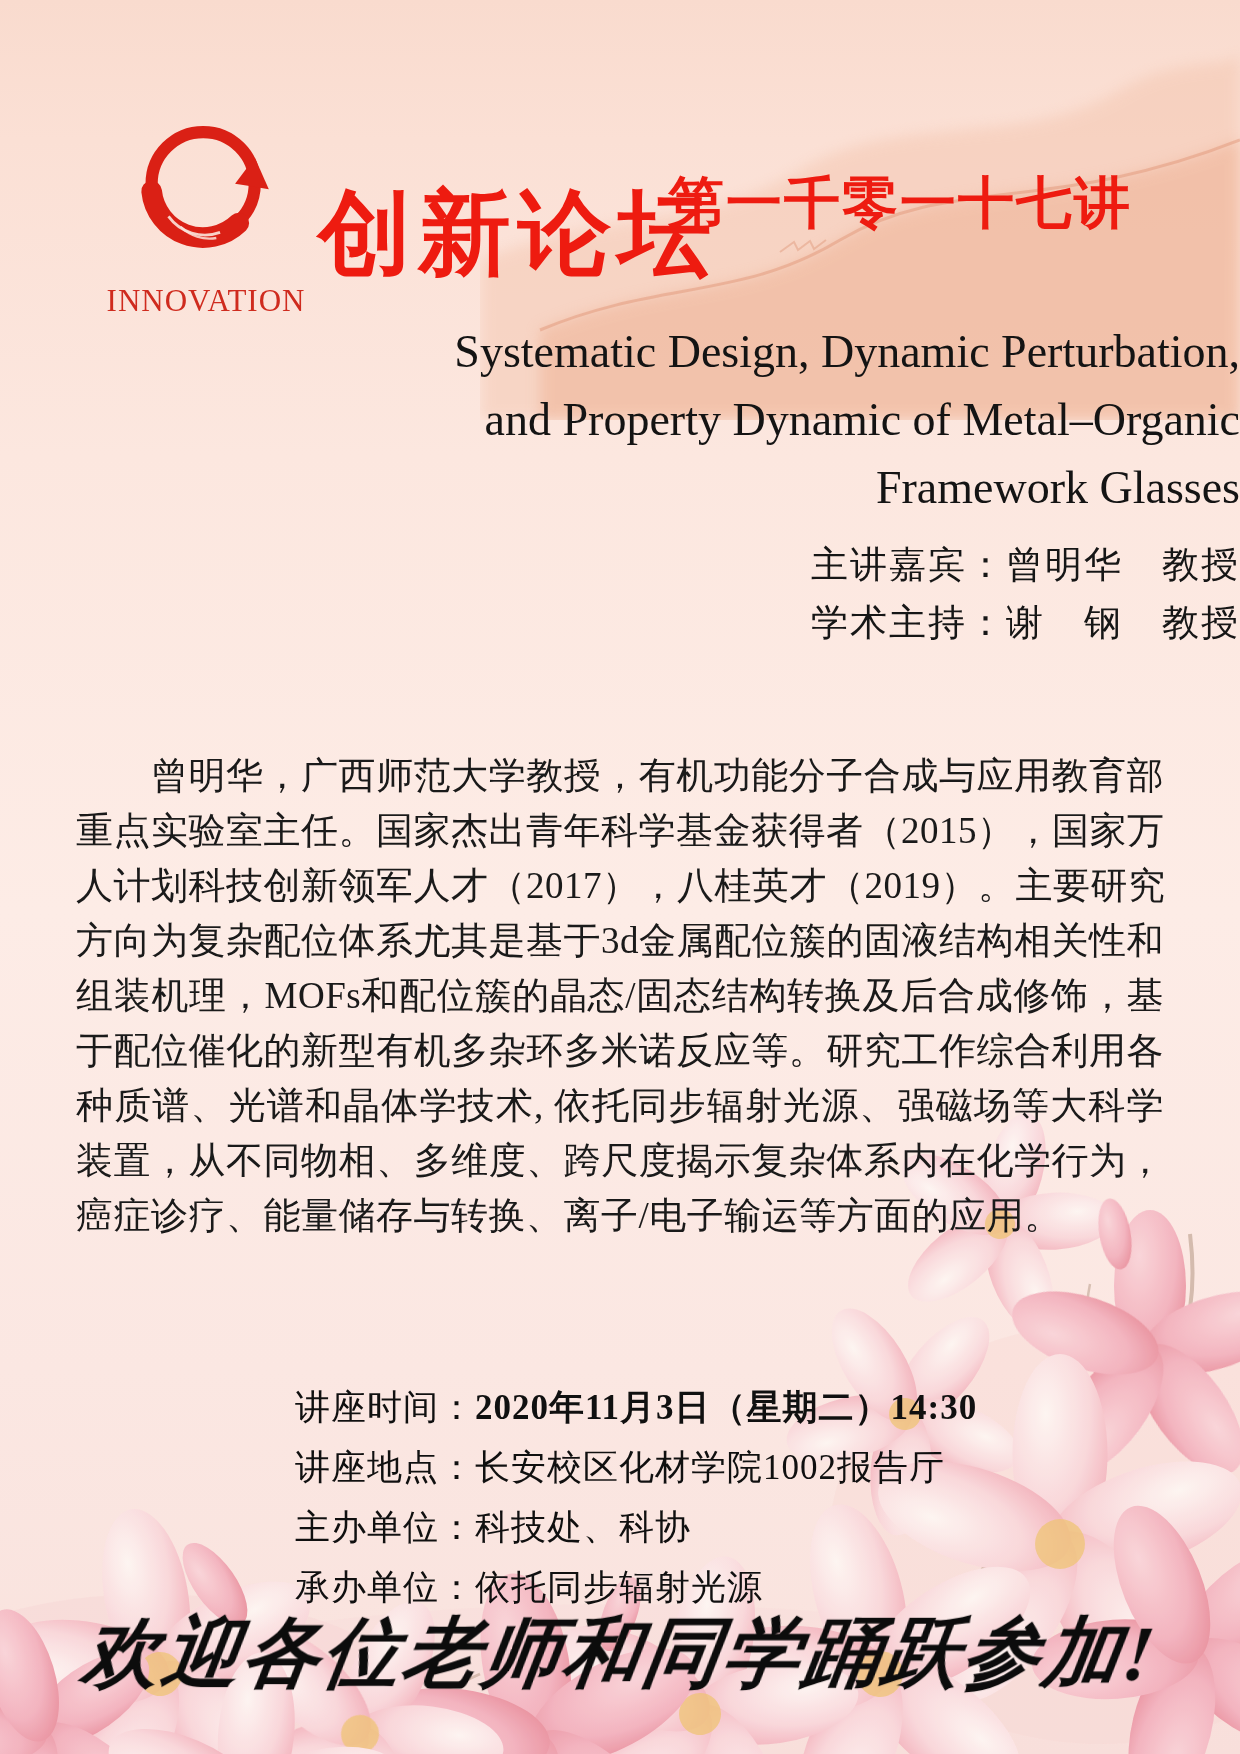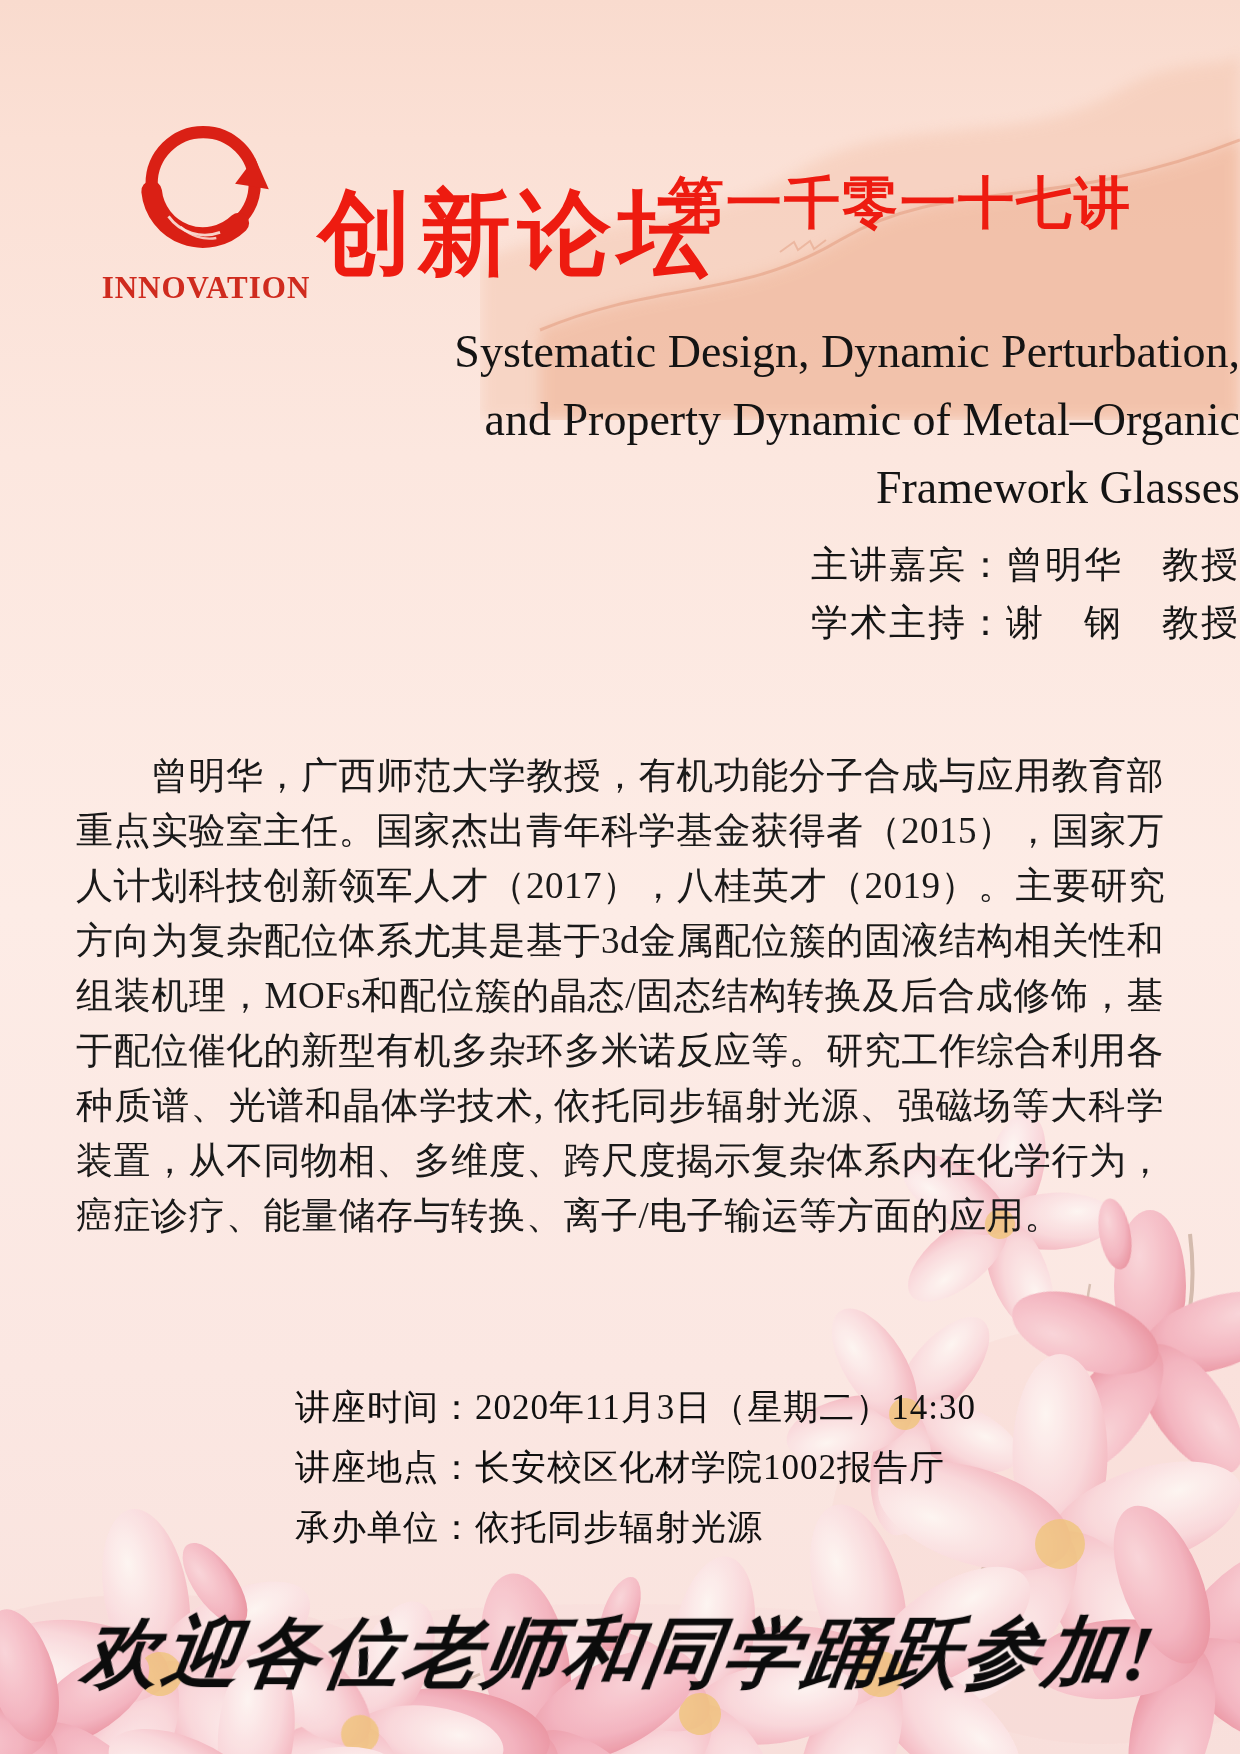--- a/index.html
+++ b/index.html
@@ -13,24 +13,24 @@
     font-family:"Liberation Serif","DejaVu Serif",serif;
     color:#1a1a1a;
   }
   .decor{position:absolute;pointer-events:none;}
   #mountains{top:0;right:0;}
   #flowers{left:0;bottom:0;}
   
   .logo-wrap{position:absolute;left:100px;top:118px;width:212px;text-align:center;}
   .logo-svg{display:block;margin:0 auto;}
   .logo-text{
-    margin-top:2px;
+    margin-top:15px;
     font-family:"Liberation Serif",serif;
     font-size:31px;letter-spacing:1px;
-    color:#cf2b1e;font-weight:700;
+    color:#cf2b1e;font-weight:400;
   }
   .forum-title{
     position:absolute;left:318px;top:120px;
     font-family:"Liberation Sans","DejaVu Sans",sans-serif;
     font-weight:900;font-size:93px;line-height:1.1;
     color:#ee1b10;letter-spacing:7px;white-space:nowrap;
   }
   .lecture-number{
     position:absolute;left:668px;top:172px;
     font-family:"Liberation Sans","DejaVu Sans",sans-serif;
@@ -59,21 +59,21 @@
     letter-spacing:0.5px;
   }
   .bio-line{text-align:justify;text-align-last:justify;white-space:nowrap;}
   .bio-line.last{text-align-last:left;}
   
   .details{
     position:absolute;left:295px;top:1378px;
     font-size:35px;line-height:60px;color:#101010;
     letter-spacing:1px;white-space:nowrap;
   }
-  .details .value.bold{font-weight:400;}
+  .details .value.bold{font-weight:700;}
   
   .welcome{
     position:absolute;left:0;top:1598px;width:100%;
     text-align:center;
     font-family:"Liberation Serif","DejaVu Serif",serif;
     font-weight:900;font-style:italic;
     font-size:77px;line-height:110px;color:#0c0c0c;
     transform:skewX(-8deg);
     letter-spacing:3px;
   }
@@ -212,19 +212,22 @@
   </div>
 
   <div class="details">
     <div>
       <span class="label">讲座时间：</span><span class="value bold">2020年11月3日（星期二）14:30</span>
     </div>
     <div>
       <span class="label">讲座地点：</span><span class="value">长安校区化材学院1002报告厅</span>
     </div>
     <div>
+      <span class="label">主办单位：</span><span class="value">科技处、科协</span>
+    </div>
+    <div>
       <span class="label">承办单位：</span><span class="value">依托同步辐射光源</span>
     </div>
   </div>
 
   <div class="welcome">欢迎各位老师和同学踊跃参加!</div>
 
 </div>
 
 </body></html>

